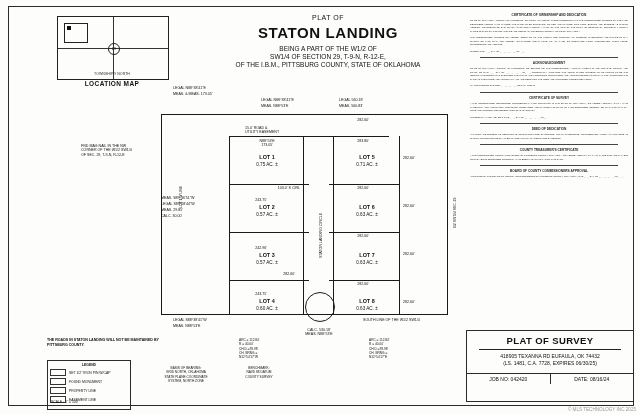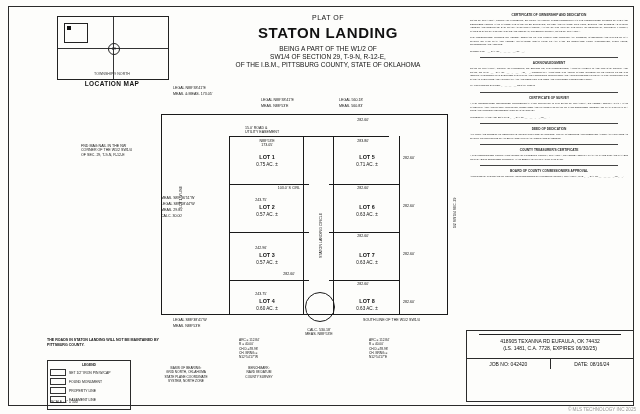--- a/index.html
+++ b/index.html
@@ -265,20 +265,21 @@
 
     <div class="tc-h">COUNTY TREASURER'S CERTIFICATE</div>
     <p class="tc-p">I, THE UNDERSIGNED COUNTY TREASURER OF PITTSBURG COUNTY, OKLAHOMA, DO HEREBY CERTIFY THAT ALL TAXES DUE AND PAYABLE ON THE ABOVE DESCRIBED PROPERTY HAVE BEEN PAID IN FULL AS OF THIS DATE.</p>
     <div class="tc-rule"></div>
 
     <div class="tc-h">BOARD OF COUNTY COMMISSIONERS APPROVAL</div>
     <p class="tc-p">APPROVED BY THE BOARD OF COUNTY COMMISSIONERS OF PITTSBURG COUNTY, OKLAHOMA, THIS ____ DAY OF ____________, 20____.</p>
   </div>
 
   <div class="survblock">
+    <div class="sb-t">PLAT OF SURVEY</div>
     <div class="sb-line"></div>
     <div class="sb-a">418905 TEXANNA RD EUFAULA, OK 74432</div>
     <div class="sb-a" style="margin-top:0">(LS. 1481, C.A. 7728, EXPIRES 06/30/25)</div>
     <div class="sb-row">
       <div>
         <span>JOB NO:</span>
         <span>042420</span>
       </div>
       <div>
         <span>DATE:</span>

